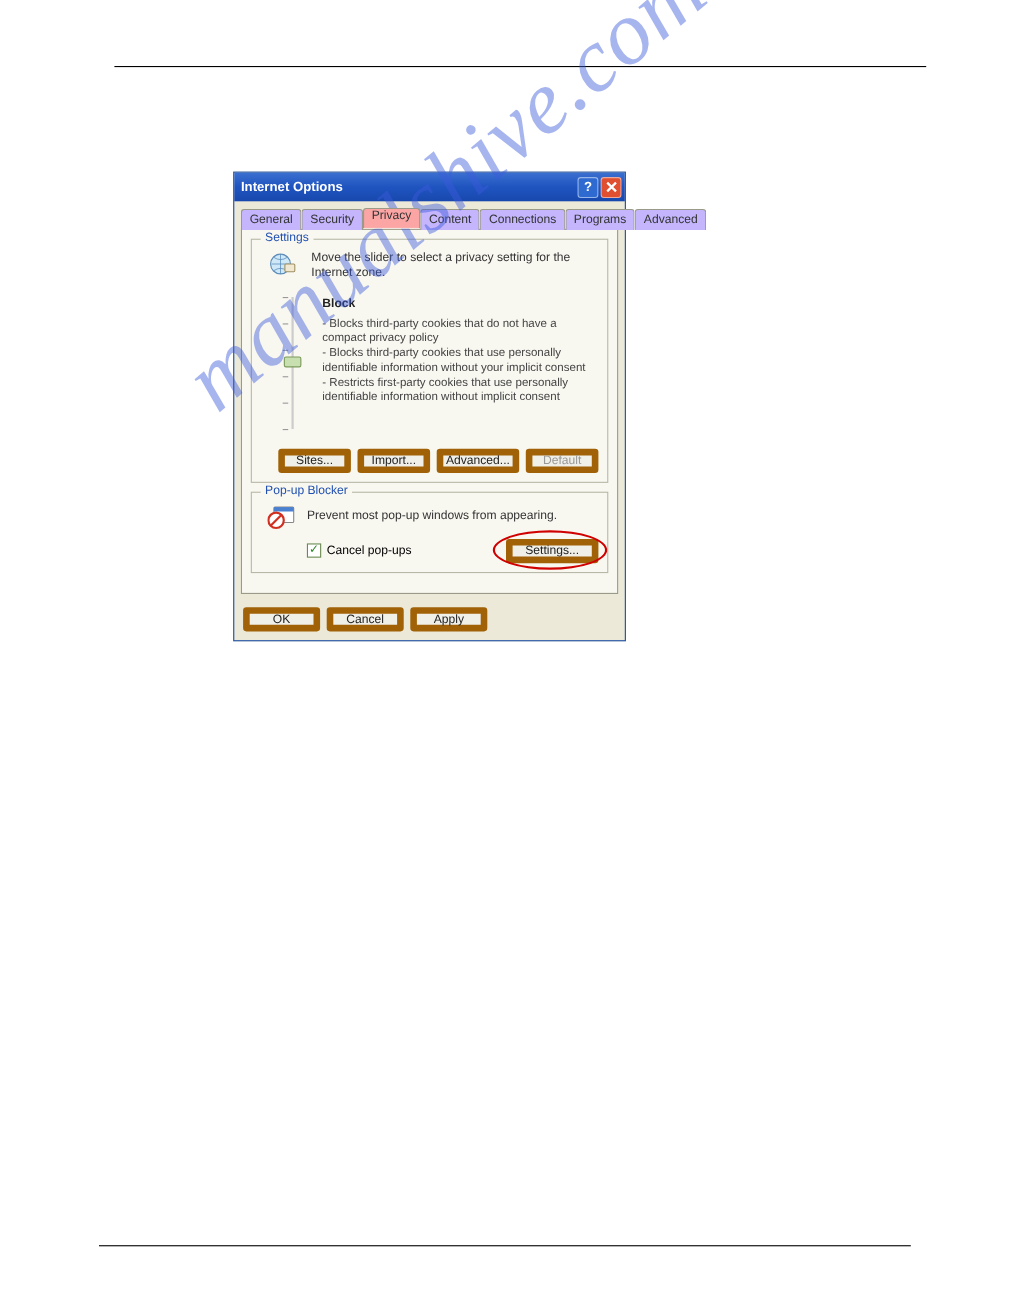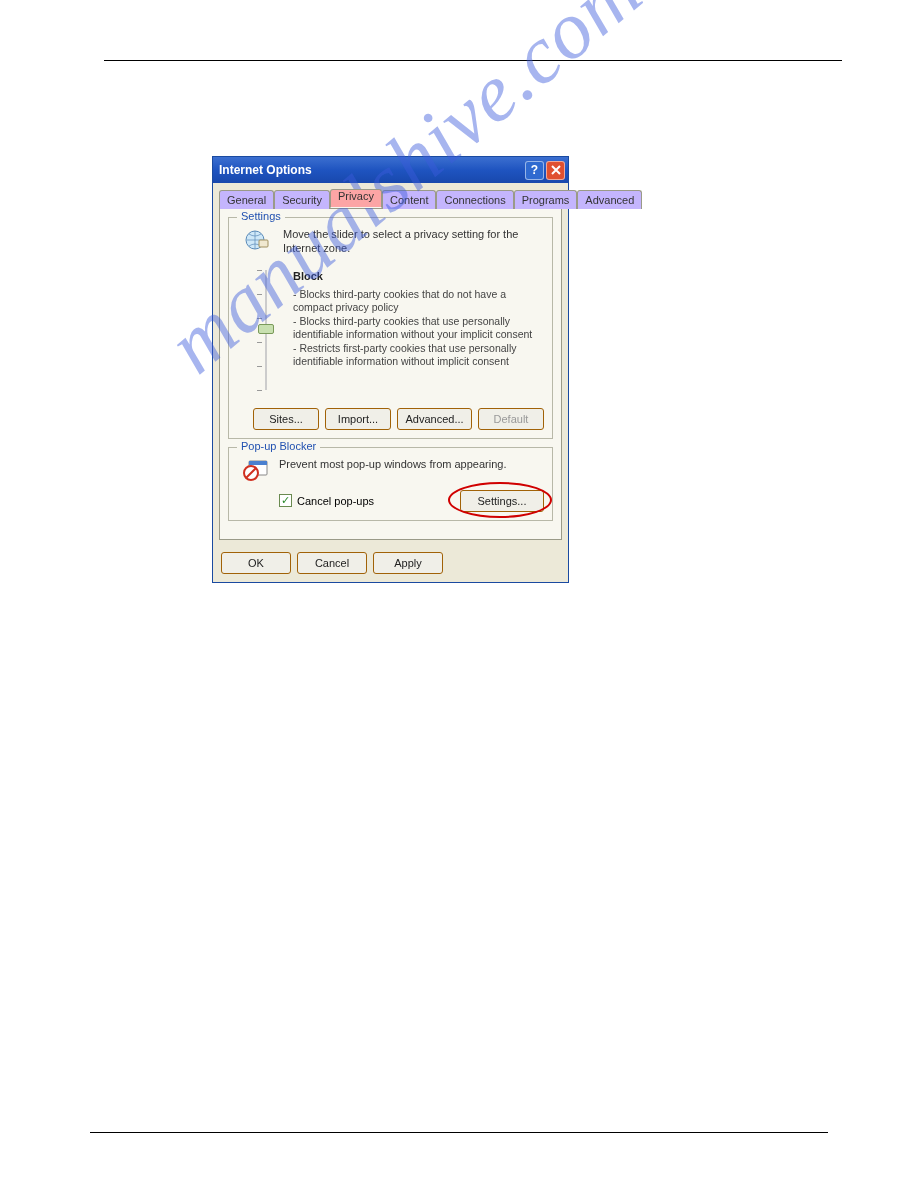--- a/index.html
+++ b/index.html
@@ -165,31 +165,31 @@
     gap: 6px;
     justify-content: flex-start;
     margin-top: 18px;
     margin-left: 10px;
   }
   .xp-btn {
     min-width: 66px;
     height: 22px;
     font-size: 11px;
     background: #f0efe8;
-    border: 1px solid #a16207;
+    border: 6px solid #a16207;
     border-radius: 3px;
     padding: 0 8px;
     color: #222;
     display: inline-flex;
     align-items: center;
     justify-content: center;
     white-space: nowrap;
   }
   .xp-btn.disabled { color: #999; }
-  .popup-row1 { display: flex; gap: 8px; align-items: flex-start; }
+  .popup-row1 { display: flex; gap: 8px; align-items: center; }
   .popup-icon { width: 28px; height: 24px; flex-shrink: 0; position: relative; }
   .popup-row2 {
     display: flex;
     align-items: center;
     justify-content: space-between;
     margin-top: 8px;
     margin-left: 36px;
     position: relative;
   }
   .check-wrap { display: flex; align-items: center; gap: 5px; font-size: 11px; }

